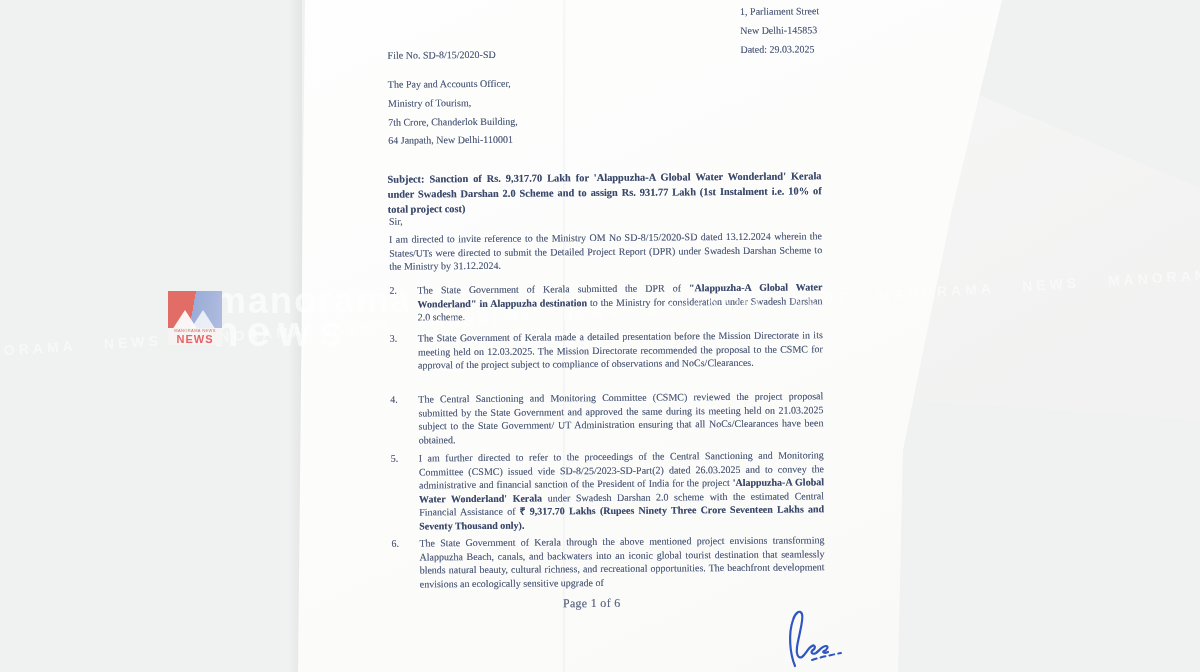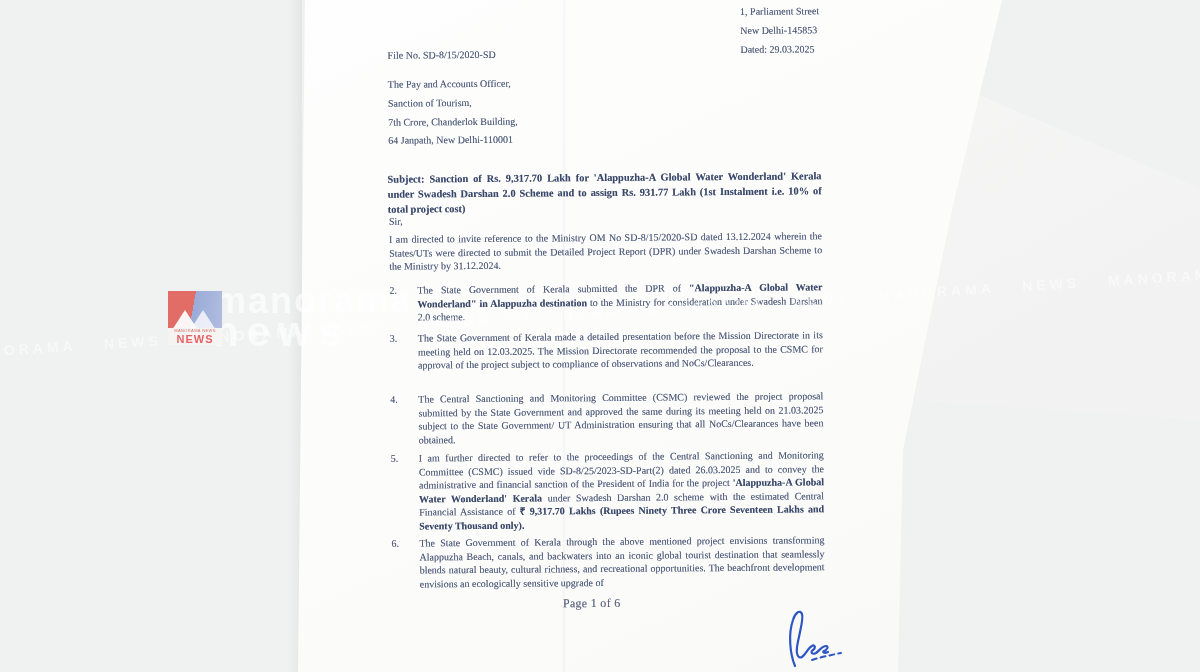--- a/index.html
+++ b/index.html
@@ -93,21 +93,21 @@
     <div class="addr-right">
       <div>1, Parliament Street</div>
       <div>New Delhi-145853</div>
       <div>Dated: 29.03.2025</div>
     </div>
 
     <div class="file-no">File No. SD-8/15/2020-SD</div>
 
     <div class="recipient">
       <div>The Pay and Accounts Officer,</div>
-      <div>Sanction of Tourism,</div>
+      <div>Ministry of Tourism,</div>
       <div>7th Crore, Chanderlok Building,</div>
       <div>64 Janpath, New Delhi-110001</div>
     </div>
 
     <div class="subject">Subject: Sanction of Rs. 9,317.70 Lakh for 'Alappuzha-A Global Water Wonderland' Kerala under Swadesh Darshan 2.0 Scheme and to assign Rs. 931.77 Lakh (1st Instalment i.e. 10% of total project cost)</div>
 
     <div class="sir">Sir,</div>
 
     <div class="para1">I am directed to invite reference to the Ministry OM No SD-8/15/2020-SD dated 13.12.2024 wherein the States/UTs were directed to submit the Detailed Project Report (DPR) under Swadesh Darshan Scheme to the Ministry by 31.12.2024.</div>
 

